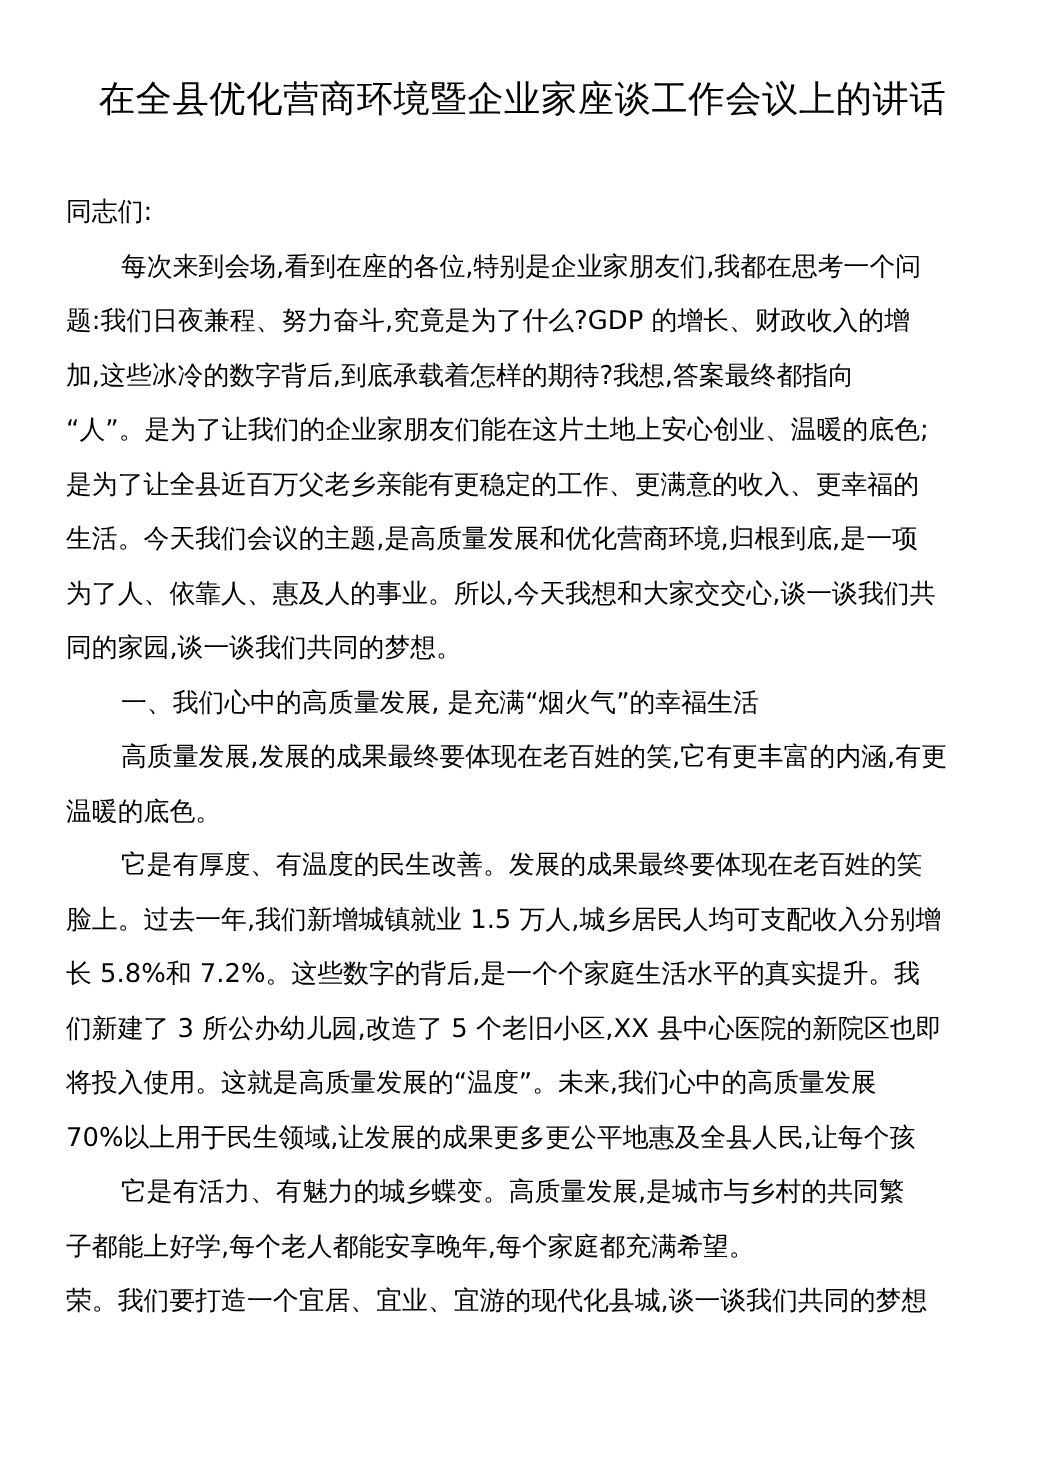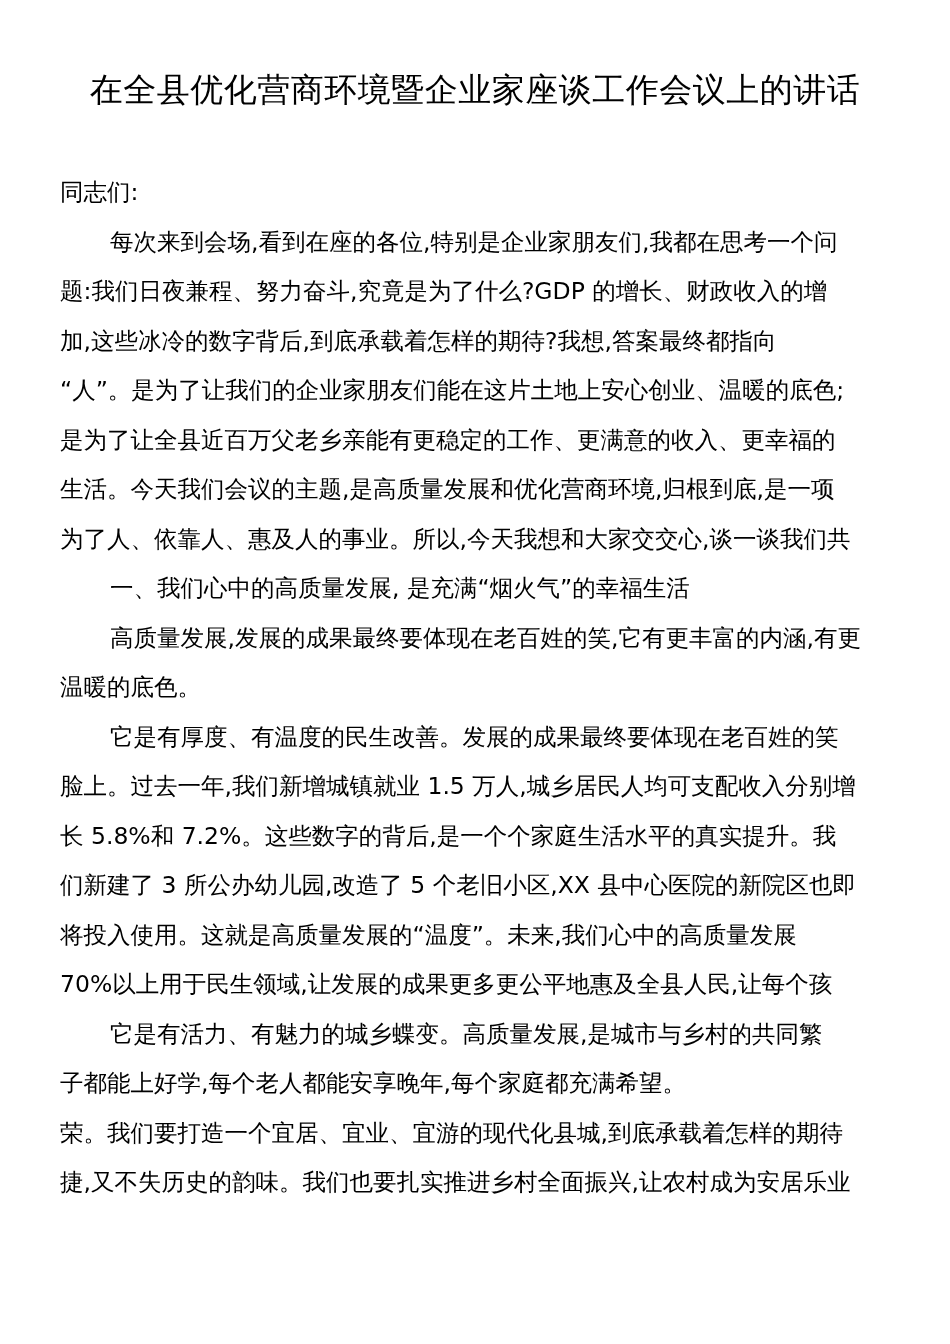--- a/index.html
+++ b/index.html
@@ -56,27 +56,27 @@
 
   <div class="body-text">
     <div class="line">同志们:</div>
     <div class="line indent">每次来到会场,看到在座的各位,特别是企业家朋友们,我都在思考一个问</div>
     <div class="line">题:我们日夜兼程、努力奋斗,究竟是为了什么?GDP 的增长、财政收入的增</div>
     <div class="line">加,这些冰冷的数字背后,到底承载着怎样的期待?我想,答案最终都指向</div>
     <div class="line">“人”。是为了让我们的企业家朋友们能在这片土地上安心创业、温暖的底色;</div>
     <div class="line">是为了让全县近百万父老乡亲能有更稳定的工作、更满意的收入、更幸福的</div>
     <div class="line">生活。今天我们会议的主题,是高质量发展和优化营商环境,归根到底,是一项</div>
     <div class="line">为了人、依靠人、惠及人的事业。所以,今天我想和大家交交心,谈一谈我们共</div>
+    <div class="line">同的家园,谈一谈我们共同的梦想。</div>
     <div class="line indent">一、我们心中的高质量发展, 是充满“烟火气”的幸福生活</div>
     <div class="line indent">高质量发展,发展的成果最终要体现在老百姓的笑,它有更丰富的内涵,有更</div>
     <div class="line">温暖的底色。</div>
     <div class="line indent">它是有厚度、有温度的民生改善。发展的成果最终要体现在老百姓的笑</div>
     <div class="line">脸上。过去一年,我们新增城镇就业 1.5 万人,城乡居民人均可支配收入分别增</div>
     <div class="line">长 5.8%和 7.2%。这些数字的背后,是一个个家庭生活水平的真实提升。我</div>
     <div class="line">们新建了 3 所公办幼儿园,改造了 5 个老旧小区,XX 县中心医院的新院区也即</div>
     <div class="line">将投入使用。这就是高质量发展的“温度”。未来,我们心中的高质量发展</div>
     <div class="line">70%以上用于民生领域,让发展的成果更多更公平地惠及全县人民,让每个孩</div>
     <div class="line indent">它是有活力、有魅力的城乡蝶变。高质量发展,是城市与乡村的共同繁</div>
     <div class="line">子都能上好学,每个老人都能安享晚年,每个家庭都充满希望。</div>
-    <div class="line">荣。我们要打造一个宜居、宜业、宜游的现代化县城,到底承载着怎样的期待</div>
-    <div class="line">捷,又不失历史的韵味。我们也要扎实推进乡村全面振兴,让农村成为安居乐业</div>
+    <div class="line">荣。我们要打造一个宜居、宜业、宜游的现代化县城,谈一谈我们共同的梦想</div>
   </div>
 </div>
 
 </body></html>

